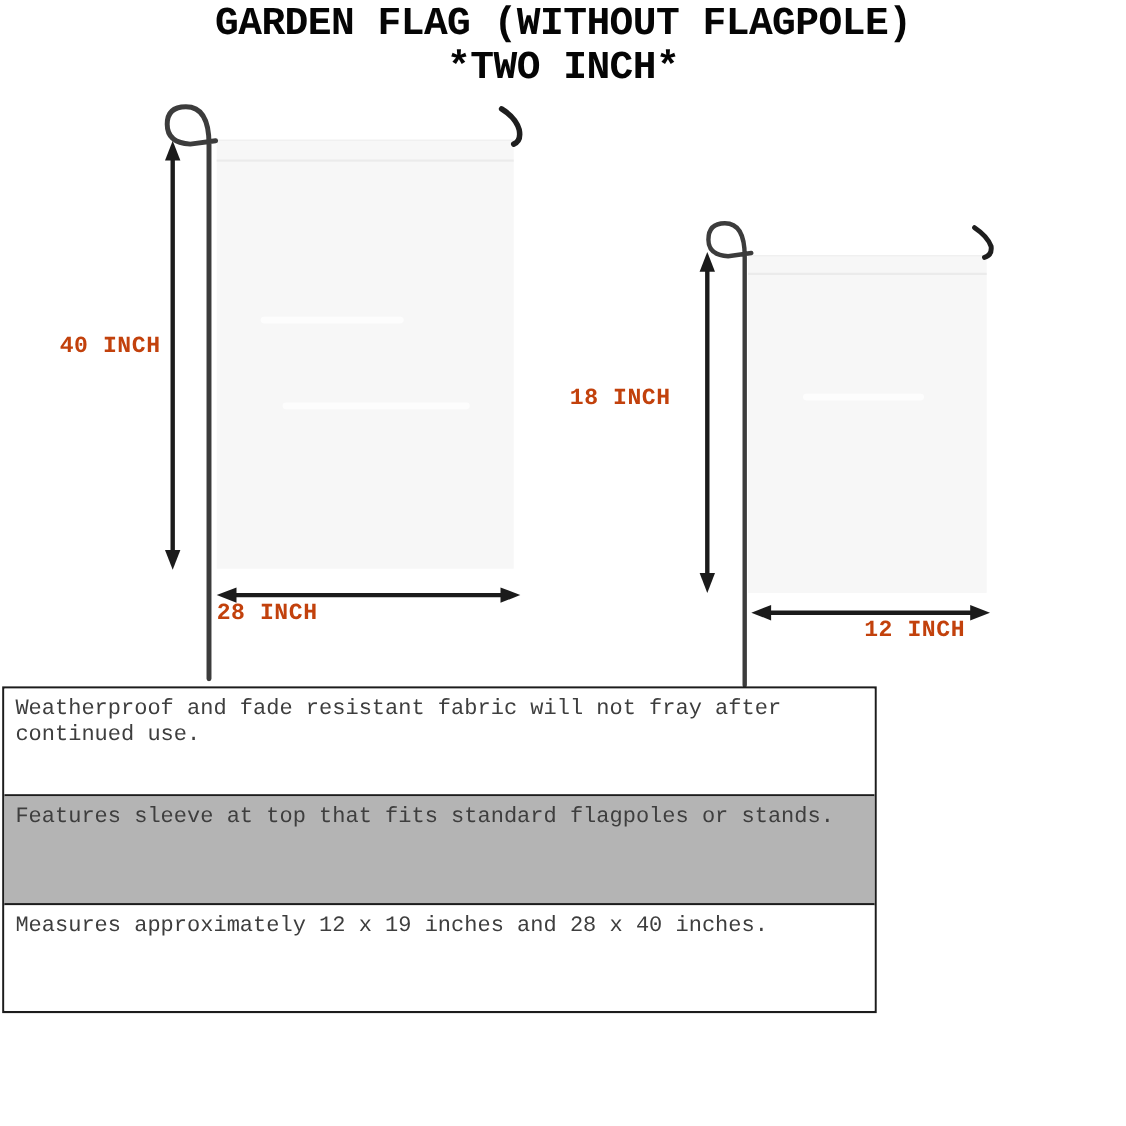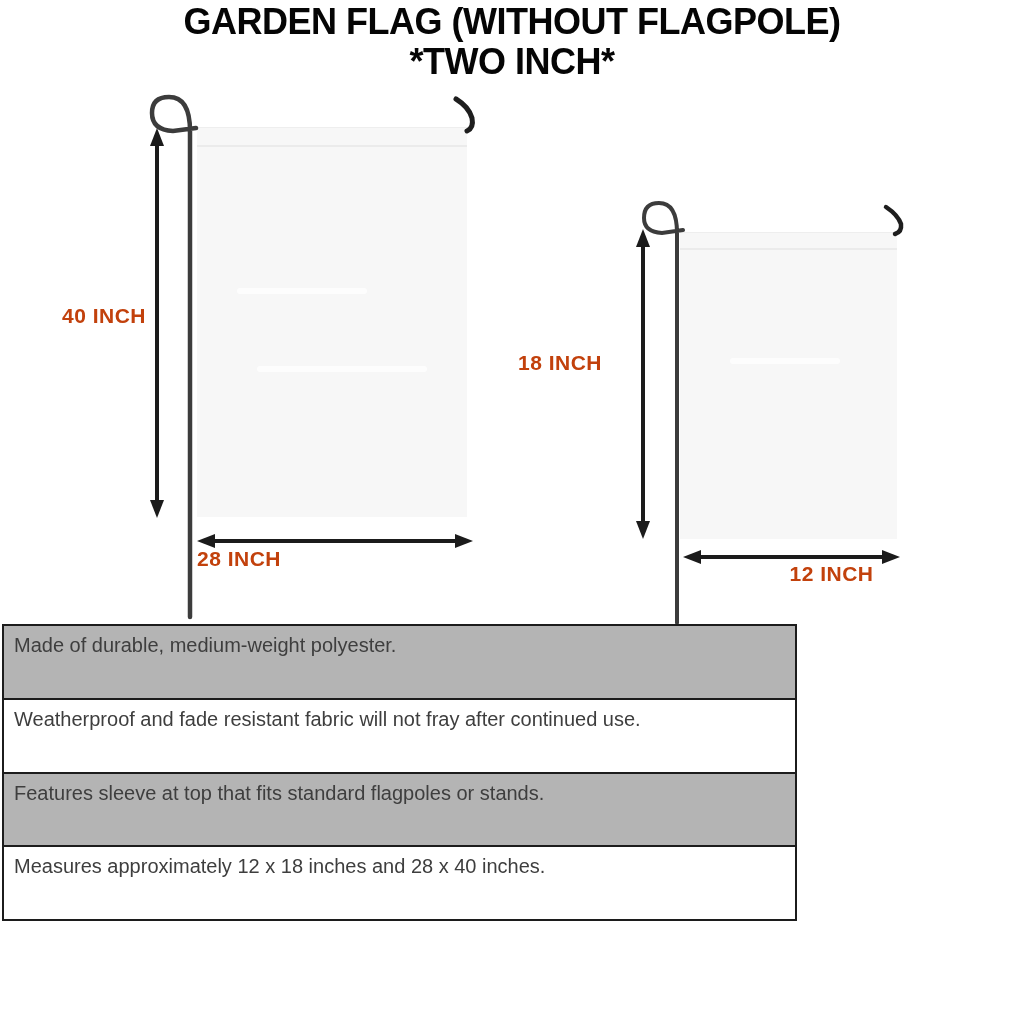--- a/index.html
+++ b/index.html
@@ -1,18 +1,18 @@
 <!DOCTYPE html>
 <html><head>
 <meta charset="utf-8">
 <style>
   html,body{margin:0;padding:0;background:#ffffff;}
   .stage{
     position:relative;width:1024px;height:1024px;background:#ffffff;
-    font-family:Liberation Sans, sans-serif;overflow:hidden;
+    font-family:Liberation Mono, monospace;overflow:hidden;
   }
   .title{
     position:absolute;top:2px;left:0;width:100%;text-align:center;
     font-weight:bold;font-size:36px;line-height:40px;letter-spacing:-0.5px;color:#050505;
   }
   .svg-overlay{position:absolute;left:0;top:0;}
   .flag{
     position:absolute;background:#f7f7f7;border-top:1px solid #eeeeee;
   }
   .flag-large{left:197px;top:127px;width:270px;height:389px;}
@@ -95,27 +95,24 @@
       <polygon points="900,557 882,550 882,564" fill="#1b1b1b"></polygon>
     </g>
   </svg>
 
   <div class="dim-label dim-40">40 INCH</div>
   <div class="dim-label dim-28">28 INCH</div>
   <div class="dim-label dim-18">18 INCH</div>
   <div class="dim-label dim-12">12 INCH</div>
 
   <div class="feat-table">
-    <div class="feat-row shaded">
-      <span>Made of durable, medium-weight polyester.</span>
-    </div>
     <div class="feat-row">
       <span>Weatherproof and fade resistant fabric will not fray after continued use.</span>
     </div>
     <div class="feat-row shaded">
       <span>Features sleeve at top that fits standard flagpoles or stands.</span>
     </div>
     <div class="feat-row">
-      <span>Measures approximately 12 x 18 inches and 28 x 40 inches.</span>
+      <span>Measures approximately 12 x 19 inches and 28 x 40 inches.</span>
     </div>
   </div>
 
 </div>
 
 </body></html>

